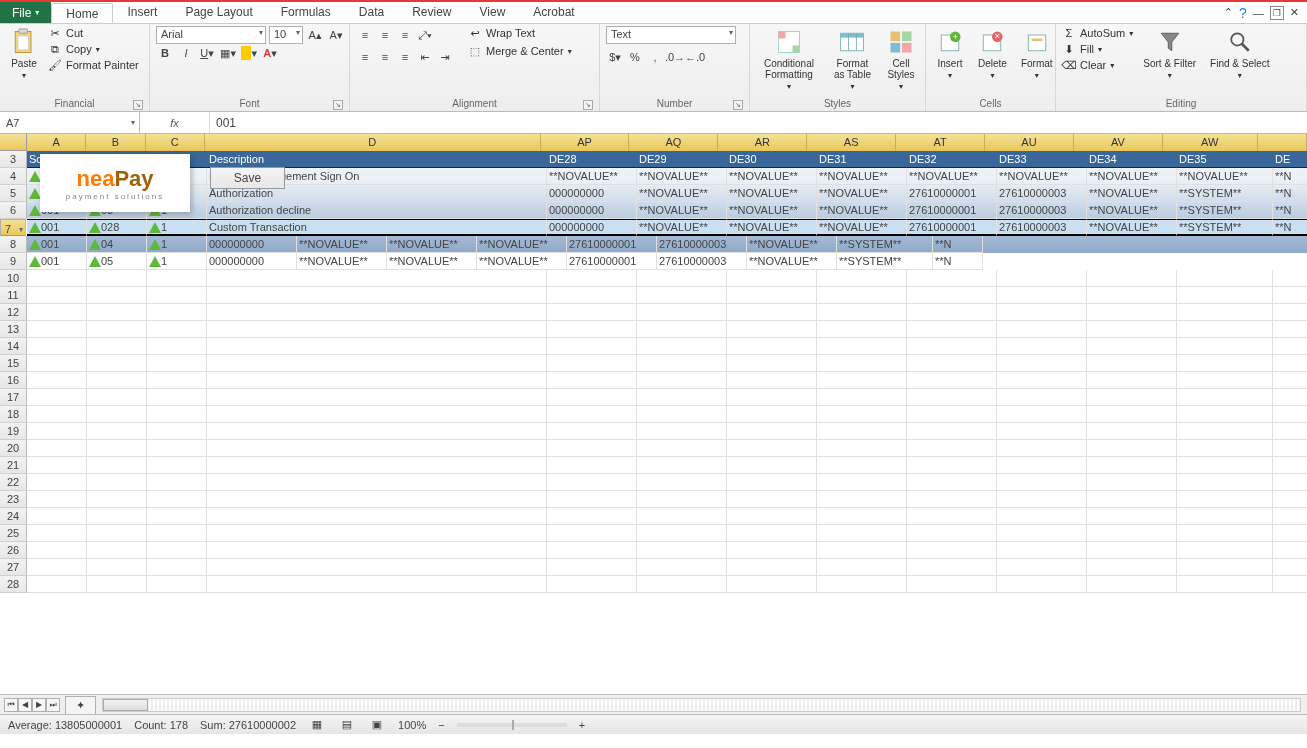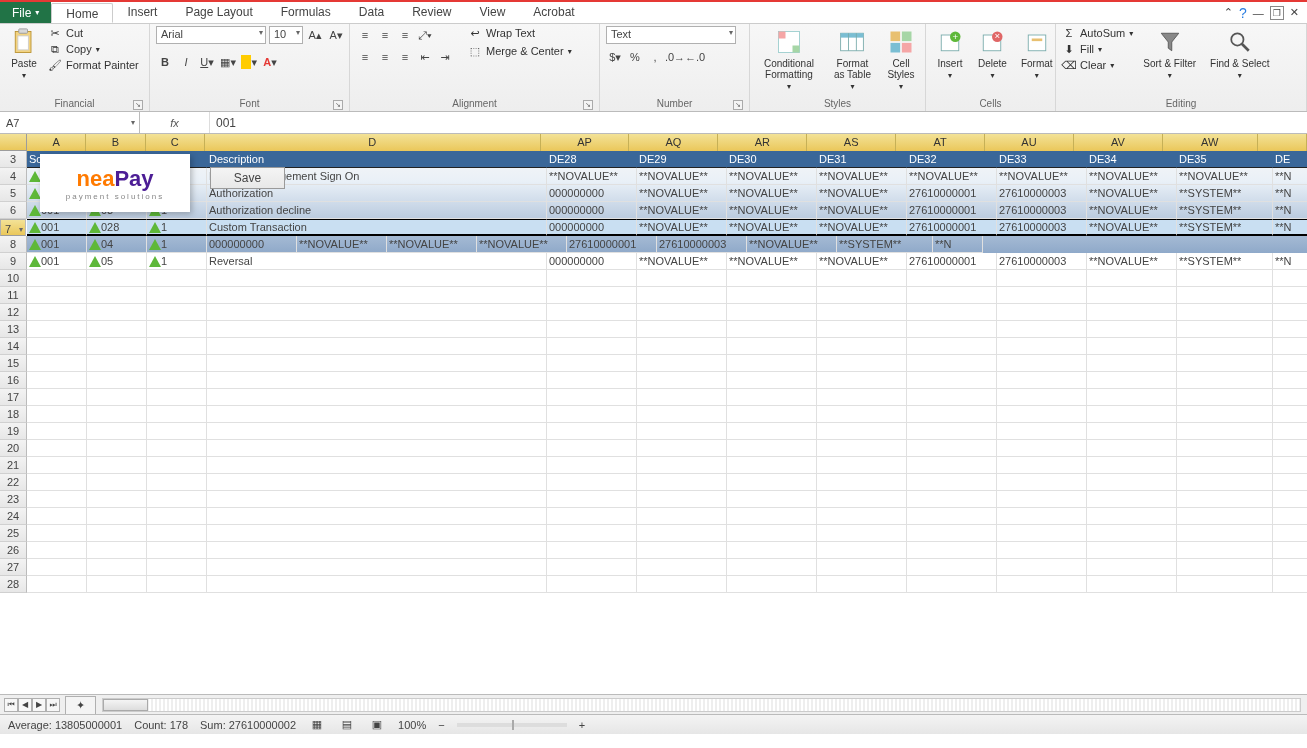--- a/index.html
+++ b/index.html
@@ -43,21 +43,21 @@
 .row-h.sel { background:linear-gradient(#f3e297,#eac75a); border-bottom:1px solid #9c9c9c;}
 .grid { position:absolute; left:27px; top:17px; }
 .gridrow { display:flex; height:17px; }
 .cell { border-right:1px solid #e0e0e0; border-bottom:1px solid #e0e0e0; font-size:11px; padding:0 2px; overflow:hidden; white-space:nowrap; display:flex; align-items:center; font-family:Arial;}
 .header-row .cell { background:#3a6799; color:#fff; border-right-color:#3a6799; border-bottom:1px solid #222;}
 .gridrow.selected .cell { background:#c9dff2; border-top:1px solid #000; border-bottom:2px solid #000;}
 .corner { position:absolute; left:0; top:0; width:27px; height:17px; background:linear-gradient(#f3e297,#eac75a); border-right:1px solid #9c9c9c; border-bottom:1px solid #9c9c9c;}
 .logo-box { position:absolute; left:40px; top:20px; width:150px; height:58px; background:#fff; box-shadow:2px 2px 6px rgba(0,0,0,.25); display:flex; flex-direction:column; align-items:center; justify-content:center;}
 .logo-text { font-size:22px; font-weight:bold; }
 .logo-text .nea { color:#ff7a00; }
-.logo-text .pay { color:#4c1d95; }
+.logo-text .pay { color:#a16207; }
 .logo-sub { font-size:8px; letter-spacing:2px; color:#888;}
 .save-btn { position:absolute; left:210px; top:33px; width:75px; height:22px; border:1px solid #9a9a9a; background:linear-gradient(#f4f4f4,#e8e8e8); font-size:12px; display:flex; align-items:center; justify-content:center; cursor:pointer;}
 .banner-bg { position:absolute; left:27px; top:17px; right:0; height:102px; background:linear-gradient(#f7f7f7 0%, #e9f0f7 30%, #8fa9c9 100%); z-index:-1;}
 
 .sheet-tabs-row { height:20px; display:flex; align-items:center; border-top:1px solid #bbb; background:#efefef; font-size:11px;}
 .nav-arrows { display:flex; gap:0; padding:0 4px;}
 .nav-arrow { width:14px; height:14px; border:1px solid #b0b0b0; background:#f7f7f7; font-size:8px; text-align:center; line-height:12px; cursor:pointer;}
 .sheet-tab { padding:2px 10px; border:1px solid #b0b0b0; border-bottom:none; margin-left:1px; cursor:pointer; background:#fff; height:18px; display:flex; align-items:center;}
 .sheet-tab.c-green{ background:#b6e5a0;}
 .sheet-tab.c-orange{ background:#f4bd84;}
@@ -126,21 +126,21 @@
         <div class="small-item">
             <span class="ic">🖌</span>
             <span>Format Painter</span>
           </div>
       </div>
     </div>
     <div class="ribbon-group-label"><span>Financial</span><span class="expander">↘</span></div>
   </div>
 
   <div class="ribbon-group" style="width:200px">
-    <div class="ribbon-group-body" style="flex-direction:column;gap:9px;">
+    <div class="ribbon-group-body" style="flex-direction:column;gap:0;">
       <div style="display:flex;gap:3px;">
         <span class="sel" style="width:110px">Arial</span>
         <span class="sel" style="width:34px">10</span>
         <span class="btn-ico">A▴</span>
         <span class="btn-ico">A▾</span>
       </div>
       <div style="display:flex;gap:3px;">
         <span class="btn-ico">
             <b>B</b>
           </span>
@@ -476,21 +476,20 @@
           <span>001</span>
         </div>
         <div class="cell" style="width: 60px;">
           <span class="warn-tri"></span>
           <span>05</span>
         </div>
         <div class="cell" style="width: 60px;">
           <span class="warn-tri"></span>
           <span>1</span>
         </div>
-        <div class="cell" style="width: 340px;">Reversal</div>
         <div class="cell" style="width: 90px;">000000000</div>
         <div class="cell" style="width: 90px;">**NOVALUE**</div>
         <div class="cell" style="width: 90px;">**NOVALUE**</div>
         <div class="cell" style="width: 90px;">**NOVALUE**</div>
         <div class="cell" style="width: 90px;">27610000001</div>
         <div class="cell" style="width: 90px;">27610000003</div>
         <div class="cell" style="width: 90px;">**NOVALUE**</div>
         <div class="cell" style="width: 96px;">**SYSTEM**</div>
         <div class="cell" style="width: 50px;">**N</div>
       </div>

